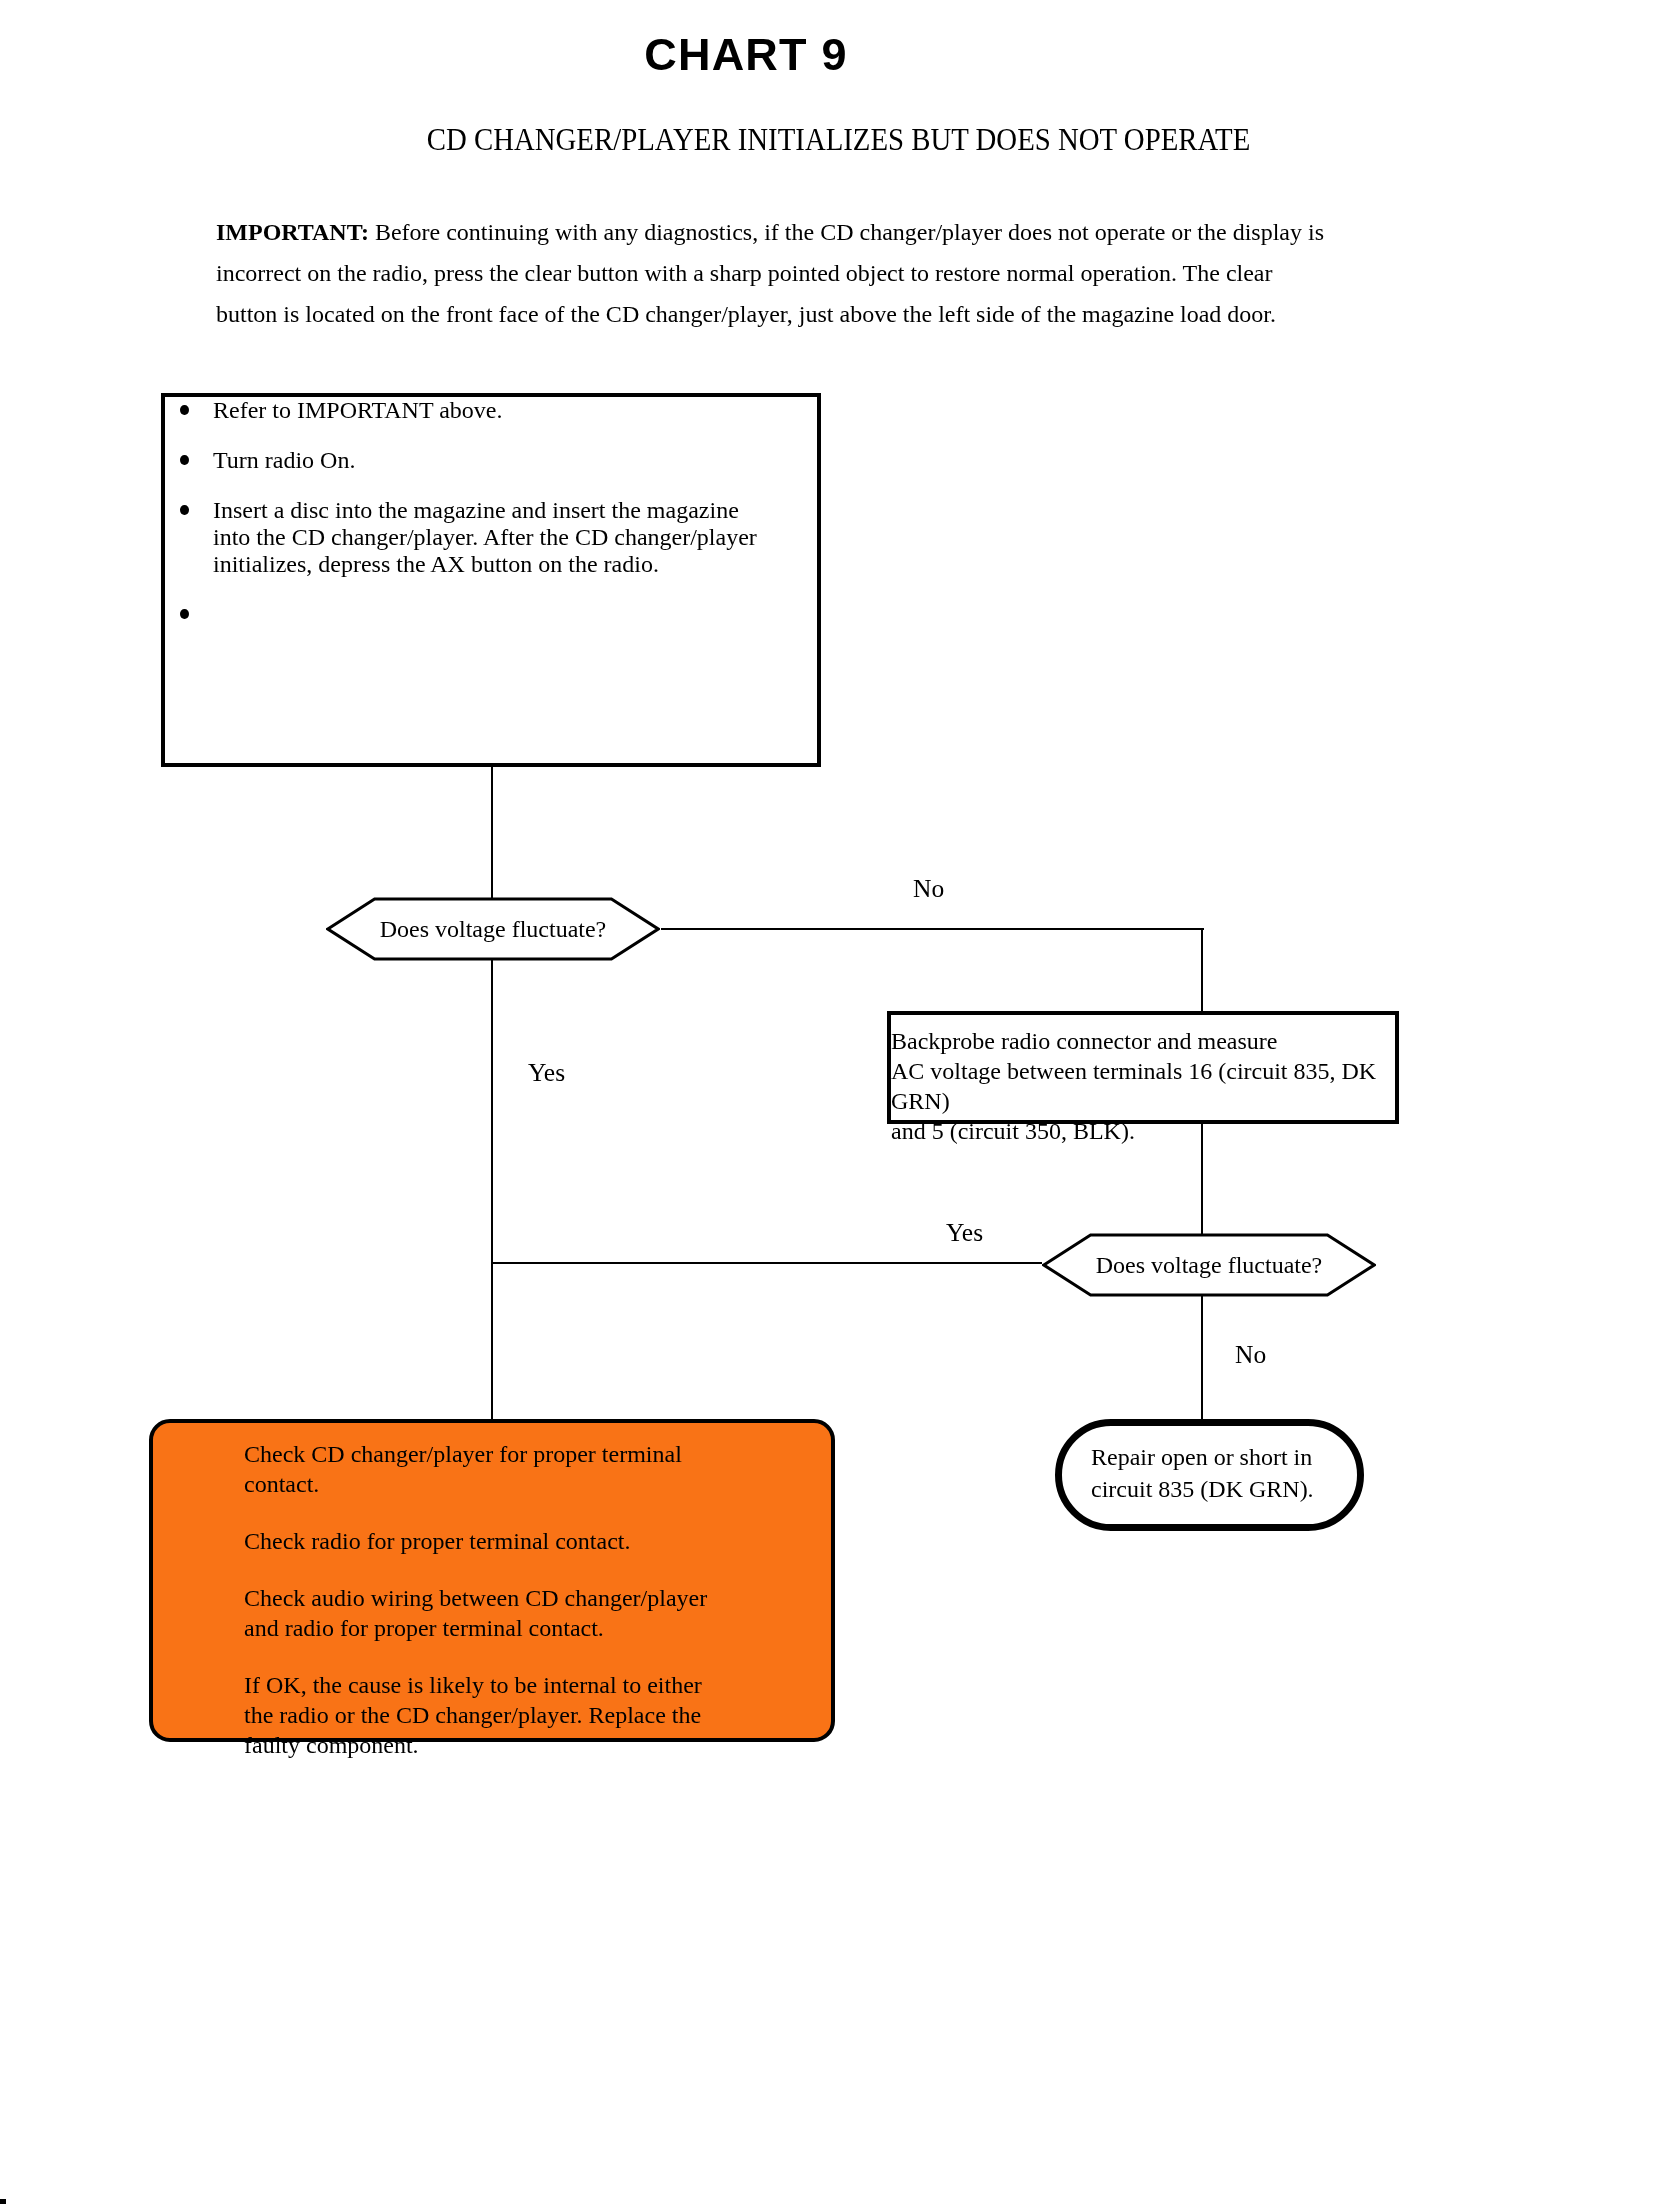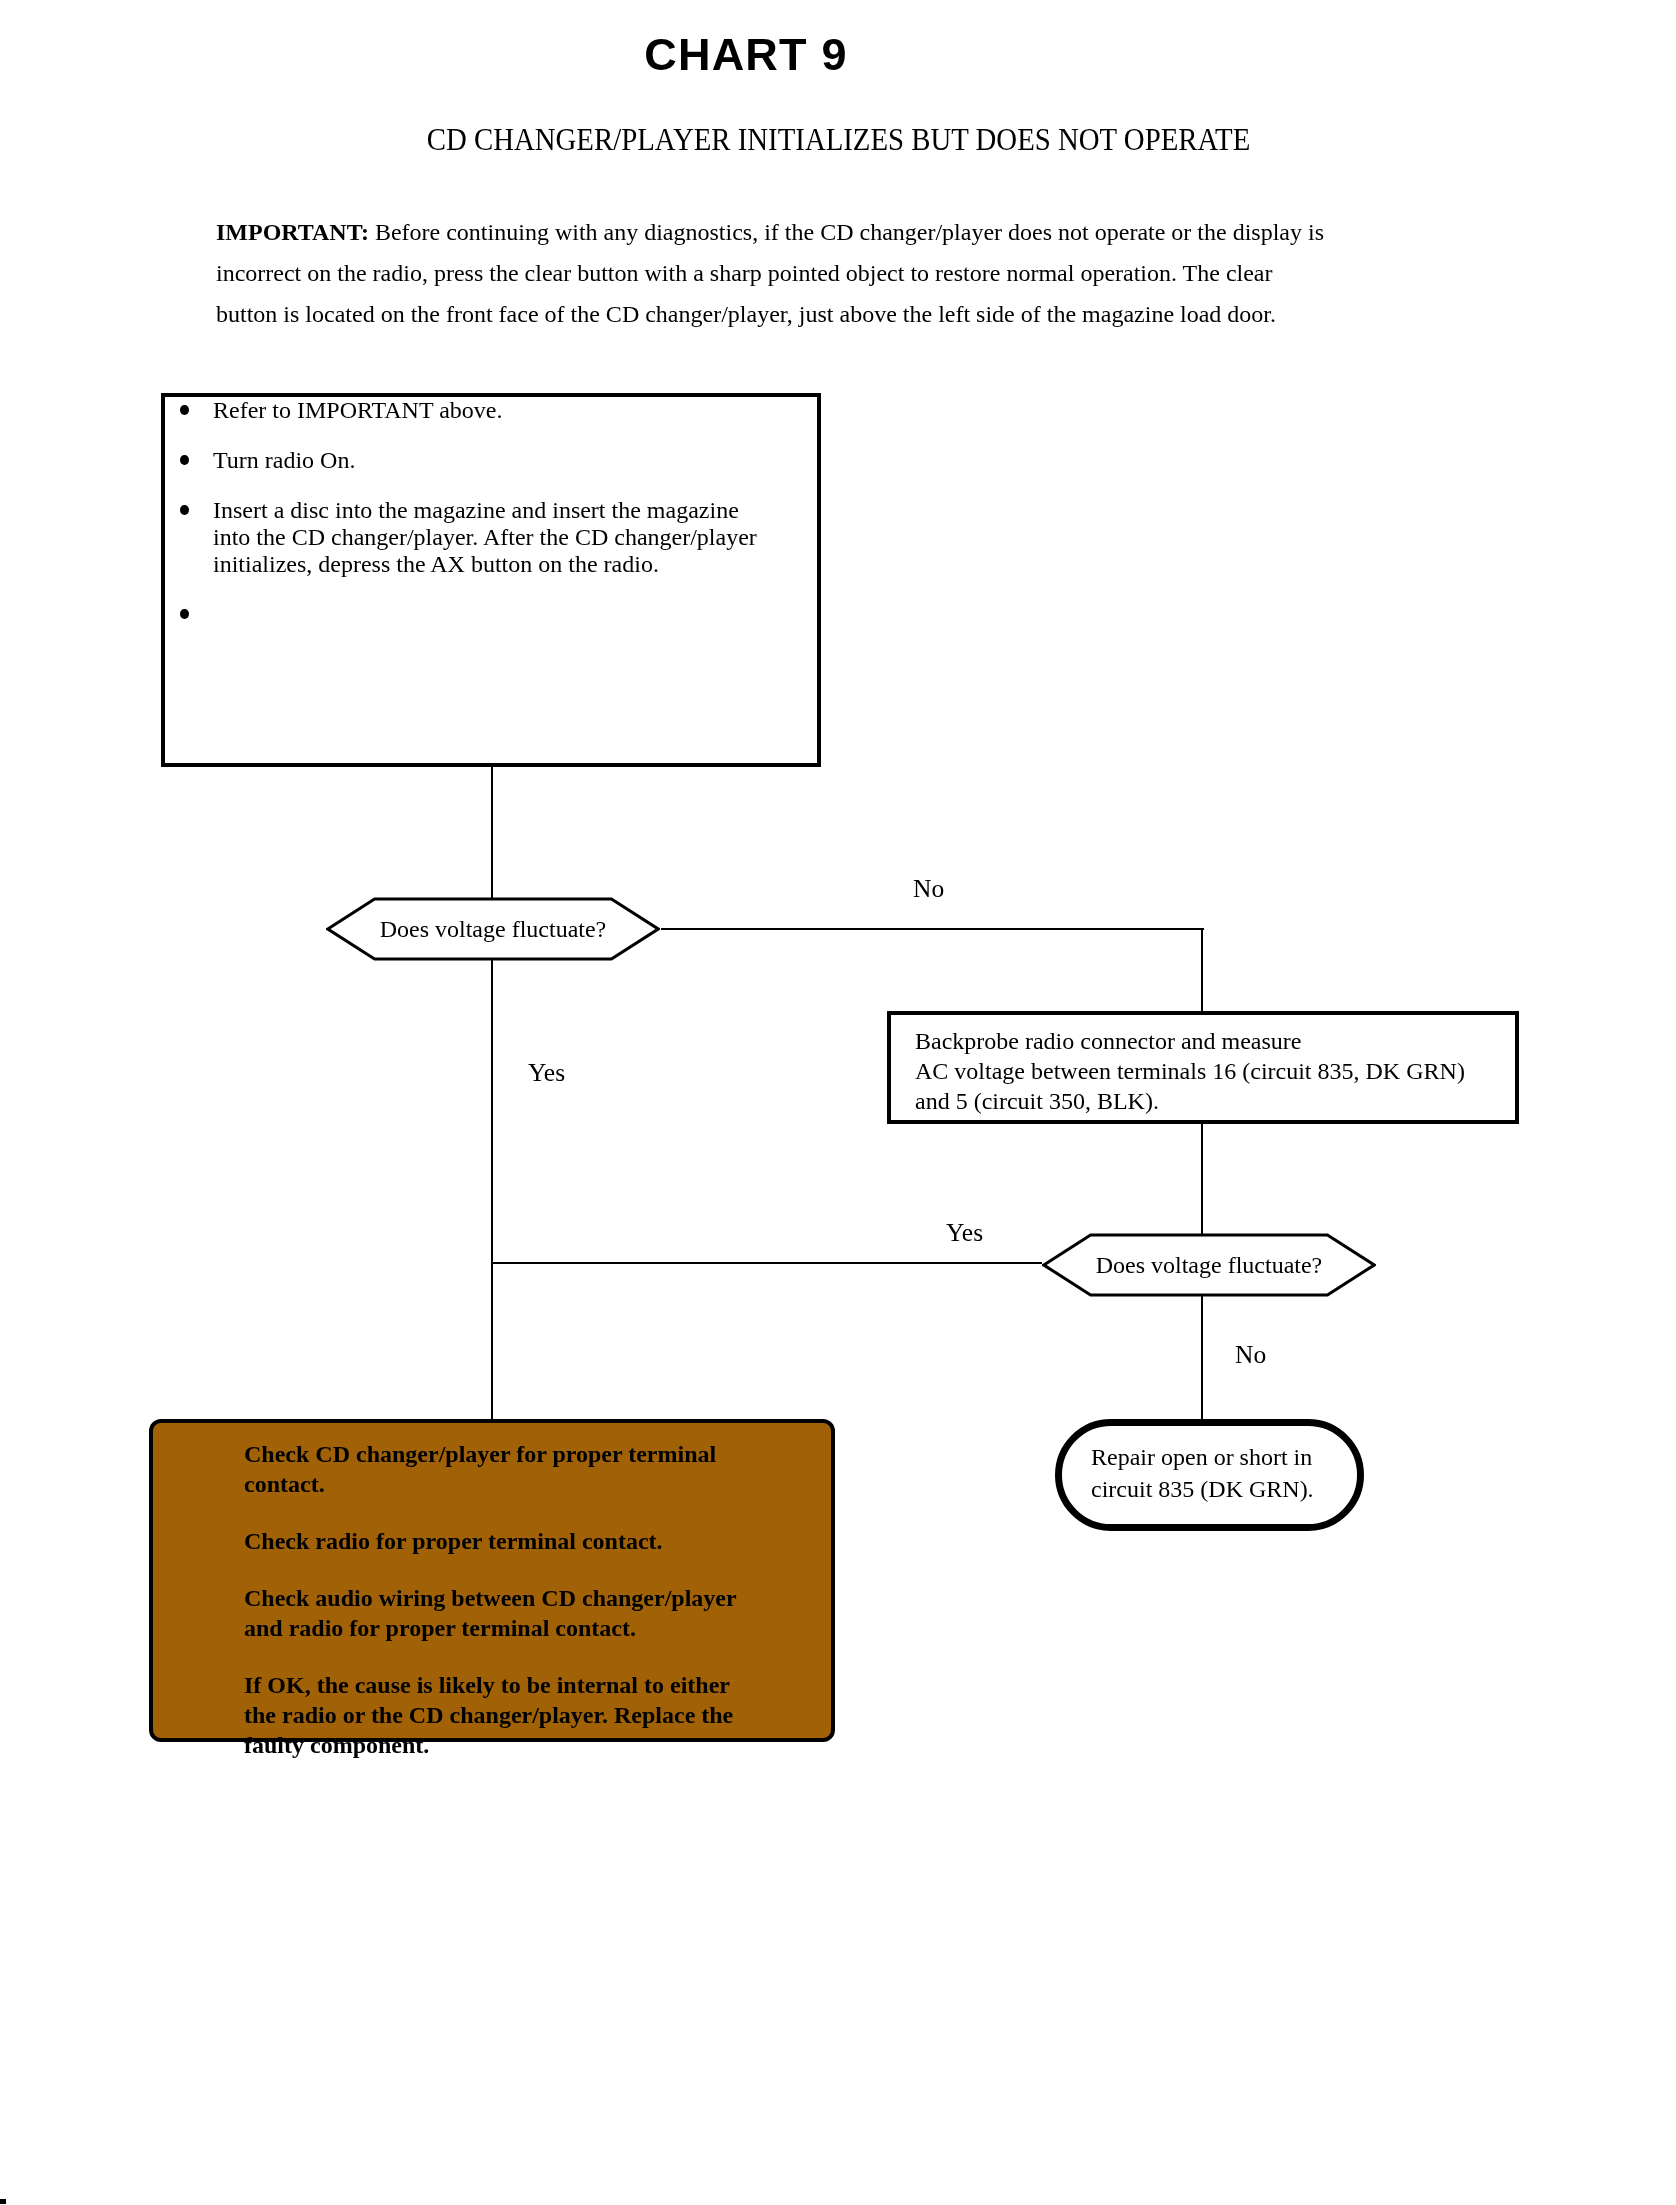--- a/index.html
+++ b/index.html
@@ -15,24 +15,24 @@
             font-size:32px;line-height:1.1;}
   #important{left:216px;top:212px;width:1222px;font-size:24px;line-height:41px;}
   #important .lead{font-weight:700;}
   #important .itext{white-space:pre-line;}
   
   .procbox{box-sizing:border-box;border:4.3px solid #000;background:#fff;}
   #setup-box{left:161px;top:393px;width:660px;height:374px;padding:0 11px 0 15px;}
   .bullet{display:flex;margin:0 0 23px 0;font-size:24px;line-height:27px;}
   .dot{flex:none;width:9px;height:10.3px;border-radius:50%;background:#000;margin:8px 24px 0 0;}
   .btext{white-space:pre-line;}
-  #radio-box{left:887px;top:1011px;width:632px;height:113px;padding:11px 6px 0 24px;
+  #radio-box{left:887px;top:1011px;width:512px;height:113px;padding:11px 6px 0 0;
              font-size:24px;line-height:30px;white-space:pre-line;}
   #check-box{left:149px;top:1419px;width:686px;height:323px;border:4.9px solid #000;
-             border-radius:12px;box-sizing:border-box;background:#a16207;padding:16px 24px 0 91px;font-weight:bold;}
+             border-radius:21px;box-sizing:border-box;background:#f97316;padding:16px 24px 0 91px;}
   .cpara{font-size:24px;line-height:30px;white-space:pre-line;margin:0 0 27px 0;}
   #repair-box{left:1055px;top:1419px;width:309px;height:112px;border:7.3px solid #000;
               border-radius:58px;box-sizing:border-box;background:#fff;padding:14.6px 0 0 29px;
               font-size:24px;line-height:32px;white-space:pre-line;}
   
   .hex{width:334px;height:64px;}
   .hex svg{position:absolute;left:0;top:0;width:100%;height:100%;}
   .hexlabel{position:absolute;left:0;top:0;right:0;bottom:0;display:flex;
             align-items:center;justify-content:center;font-size:24px;}
   #hex1{left:326px;top:897px;}

